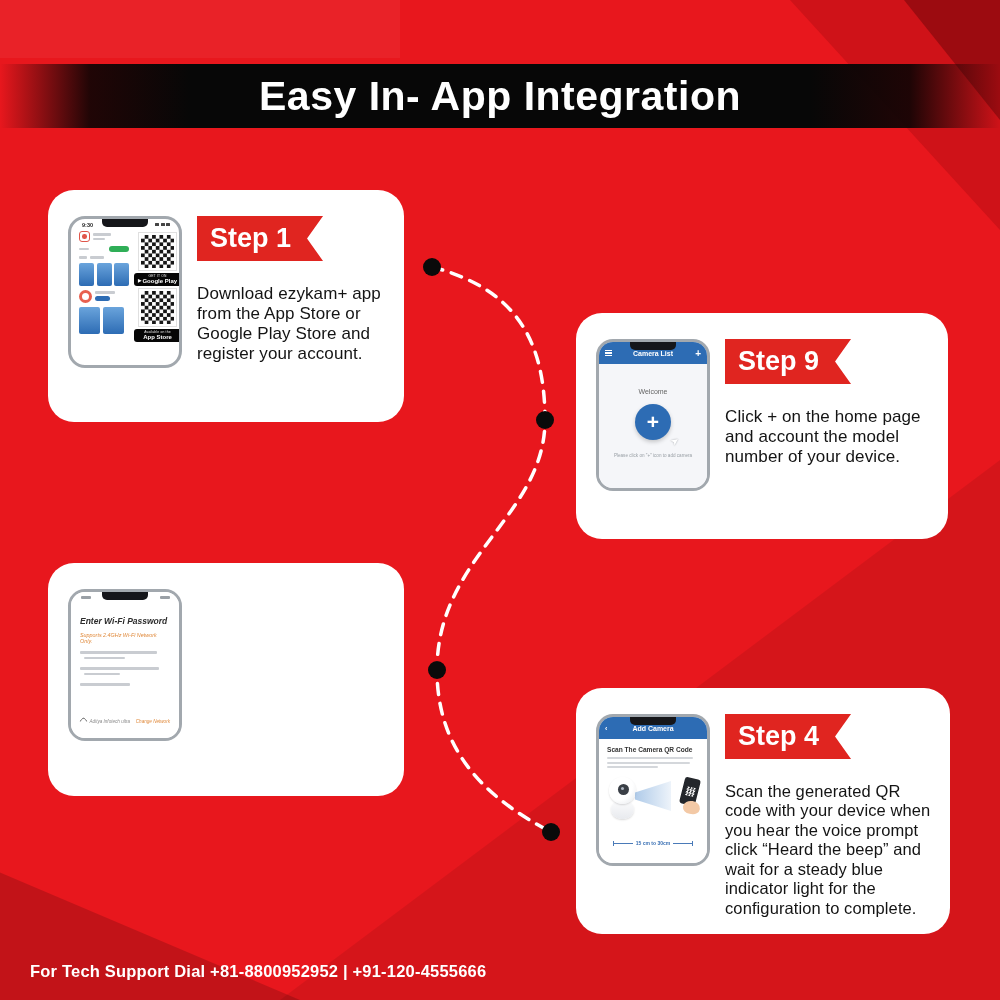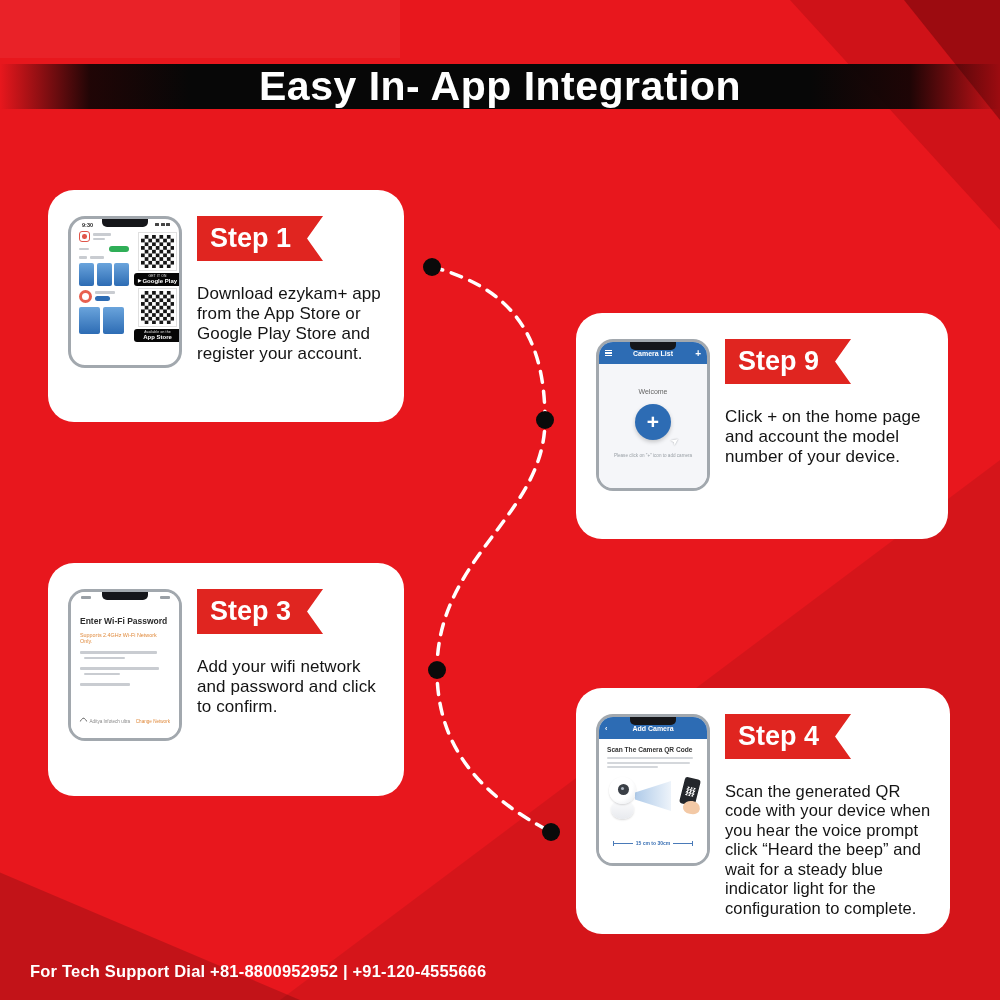--- a/index.html
+++ b/index.html
@@ -9,21 +9,21 @@
 
   
   .bg-shape { position:absolute; z-index:0; }
   .shape-top-left-light { left:0; top:0; width:400px; height:58px; background:rgba(255,255,255,0.05); }
   .shape-top-right-mid { right:0; top:0; width:300px; height:230px; background:#cf1218; clip-path:polygon(30% 0,100% 0,100% 100%); }
   .shape-top-right-dark { right:0; top:0; width:160px; height:120px; background:#9c0b10; clip-path:polygon(40% 0,100% 0,100% 100%); }
   .shape-diag-bottom-right { left:0; top:0; width:1000px; height:1000px; background:rgba(0,0,0,0.08); clip-path:polygon(100% 46%,100% 100%,28% 100%); }
   .shape-bottom-left-dark { left:0; bottom:0; width:300px; height:150px; background:rgba(0,0,0,0.16); clip-path:polygon(0 15%,100% 100%,0 100%); }
 
   
-  .title-banner { position:absolute; left:0; top:64px; width:100%; height:45px; z-index:2;
+  .title-banner { position:absolute; left:0; top:64px; width:100%; height:64px; z-index:2;
     background:linear-gradient(90deg, rgba(70,5,5,0) 0%, rgba(15,4,4,0.92) 9%, #070707 19%, #070707 81%, rgba(15,4,4,0.92) 91%, rgba(70,5,5,0) 100%);
     display:flex; align-items:center; justify-content:center; }
   .title-banner h1 { margin:0; color:#fff; font-size:41px; font-weight:bold; letter-spacing:.5px; }
 
   
   .connector { position:absolute; inset:0; z-index:1; }
 
   
   .card { position:absolute; background:#fff; border-radius:26px; z-index:3; display:flex; gap:15px;
     padding:26px 16px 16px 20px; }
@@ -79,21 +79,21 @@
   .cl-body { position:absolute; inset:0; top:22px; background:#f5f6f9; z-index:1; }
   .cl-welcome { margin-top:24px; text-align:center; font-size:7px; color:#666; }
   .cl-circle { width:36px; height:36px; background:#2d6cb4; border-radius:50%; margin:9px auto 0; position:relative;
     display:flex; align-items:center; justify-content:center; color:#fff; font-size:21px; font-weight:bold;
     box-shadow:0 2px 4px rgba(0,0,0,.2); }
   .cl-cursor { position:absolute; right:-8px; bottom:-6px; font-size:9px; color:#fff;
     text-shadow:0 0 1.5px #8a8f96; transform:rotate(-38deg); }
   .cl-hint { margin-top:13px; text-align:center; font-size:4.6px; color:#9aa0a6; }
 
   
-  .wifi-body { position:absolute; inset:0; z-index:1; background:#fff; }
+  .wifi-body { position:absolute; inset:0; z-index:1; background:#fff;font-style:italic; }
   .wifi-statusbar { position:absolute; top:4px; left:10px; right:9px; display:flex; justify-content:space-between; }
   .wifi-statusbar i { display:block; width:10px; height:2.5px; background:#9aa0a6; border-radius:1px; }
   .wifi-title { margin:24px 9px 0; font-size:8.5px; font-weight:bold; color:#2b2b2b; }
   .wifi-sub { margin:6px 9px 0; font-size:5.4px; color:#e08a3c; }
   .wifi-lines { margin:7px 9px 0; display:flex; flex-direction:column; gap:3px; }
   .wifi-lines .gap { height:2px; }
   .wifi-footer { position:absolute; bottom:13px; left:9px; right:9px; display:flex; align-items:center;
     justify-content:space-between; font-size:4.6px; color:#8a8a8a; }
   .wifi-net { display:flex; align-items:center; gap:2.5px; }
   .wifi-arc { width:7px; height:7px; border:1.4px solid #8a8a8a; border-radius:50%;
@@ -271,24 +271,20 @@
         </div>
         <div class="wifi-footer">
           <span class="wifi-net">
             <span class="wifi-arc"></span>
             <span>Aditya Infotech ultra</span>
           </span>
           <span class="wifi-change">Change Network</span>
         </div>
       </div>
     </div>
-    <div class="card-right">
-      <span class="ribbon">Step 3</span>
-      <div class="desc">Add your wifi network and password and click to confirm.</div>
-    </div>
   </div>
 
   <div class="card" id="card-4">
     <div class="phone">
       <div class="p-header">
         <span class="side-left">‹</span>
         <span>Add Camera</span>
       </div>
       <span class="notch"></span>
       <div class="qs-body">

